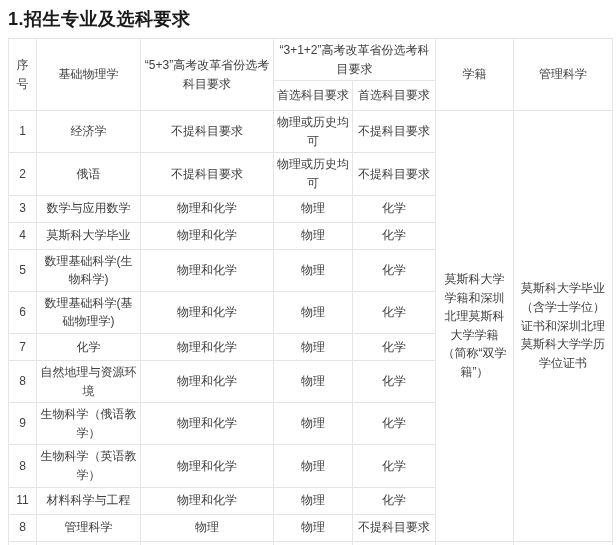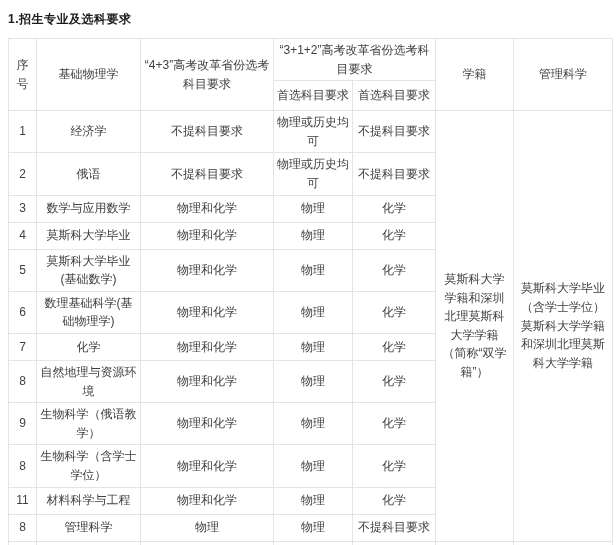--- a/index.html
+++ b/index.html
@@ -10,21 +10,21 @@
     height: 545px;
     overflow: hidden;
     font-family: "Liberation Sans", "DejaVu Sans", sans-serif;
   }
   .page {
     width: 616px;
     height: 545px;
     background: #ffffff;
   }
   .doc-title {
-    font-size: 12px;
+    font-size: 18px;
     font-weight: 700;
     color: #1a1a1a;
     padding: 9px 0 0 8px;
     line-height: 20px;
     letter-spacing: 0.5px;
   }
   table.req-table {
     border-collapse: collapse;
     table-layout: fixed;
     width: 604px;
@@ -65,39 +65,39 @@
       <col style="width:133px">
       <col style="width:79px">
       <col style="width:83px">
       <col style="width:78px">
       <col style="width:99px">
     </colgroup>
     <thead>
       <tr>
         <th rowspan="2">序号</th>
         <th rowspan="2">基础物理学</th>
-        <th rowspan="2">“4+3”高考改革省份选考科目要求</th>
+        <th rowspan="2">“5+3”高考改革省份选考科目要求</th>
         <th colspan="2">“3+1+2”高考改革省份选考科目要求</th>
         <th rowspan="2">学籍</th>
         <th rowspan="2">管理科学</th>
       </tr>
       <tr>
         <th>首选科目要求</th>
         <th>首选科目要求</th>
       </tr>
     </thead>
     <tbody>
       <tr>
         <td>1</td>
         <td>经济学</td>
         <td>不提科目要求</td>
         <td>物理或历史均可</td>
         <td>不提科目要求</td>
         <td class="merged-cell" rowspan="12">莫斯科大学学籍和深圳北理莫斯科大学学籍（简称“双学籍”）</td>
-        <td class="merged-cell" rowspan="12">莫斯科大学毕业（含学士学位）莫斯科大学学籍和深圳北理莫斯科大学学籍</td>
+        <td class="merged-cell" rowspan="12">莫斯科大学毕业（含学士学位）证书和深圳北理莫斯科大学学历学位证书</td>
       </tr>
       <tr>
         <td>2</td>
         <td>俄语</td>
         <td>不提科目要求</td>
         <td>物理或历史均可</td>
         <td>不提科目要求</td>
       </tr>
       <tr>
         <td>3</td>
@@ -108,21 +108,21 @@
       </tr>
       <tr>
         <td>4</td>
         <td>莫斯科大学毕业</td>
         <td>物理和化学</td>
         <td>物理</td>
         <td>化学</td>
       </tr>
       <tr>
         <td>5</td>
-        <td>莫斯科大学毕业(基础数学)</td>
+        <td>数理基础科学(生物科学)</td>
         <td>物理和化学</td>
         <td>物理</td>
         <td>化学</td>
       </tr>
       <tr>
         <td>6</td>
         <td>数理基础科学(基础物理学)</td>
         <td>物理和化学</td>
         <td>物理</td>
         <td>化学</td>
@@ -143,21 +143,21 @@
       </tr>
       <tr>
         <td>9</td>
         <td>生物科学（俄语教学）</td>
         <td>物理和化学</td>
         <td>物理</td>
         <td>化学</td>
       </tr>
       <tr>
         <td>8</td>
-        <td>生物科学（含学士学位）</td>
+        <td>生物科学（英语教学）</td>
         <td>物理和化学</td>
         <td>物理</td>
         <td>化学</td>
       </tr>
       <tr>
         <td>11</td>
         <td>材料科学与工程</td>
         <td>物理和化学</td>
         <td>物理</td>
         <td>化学</td>

